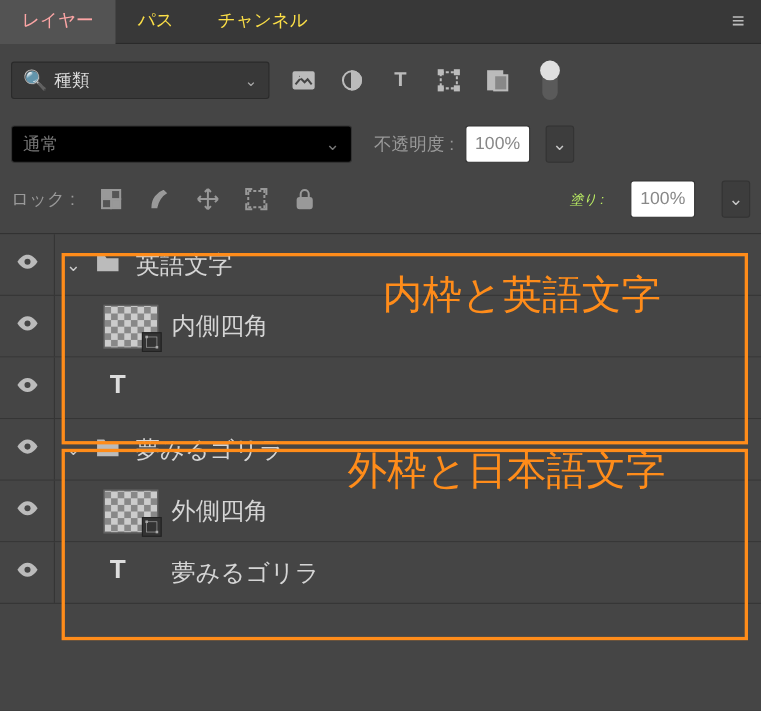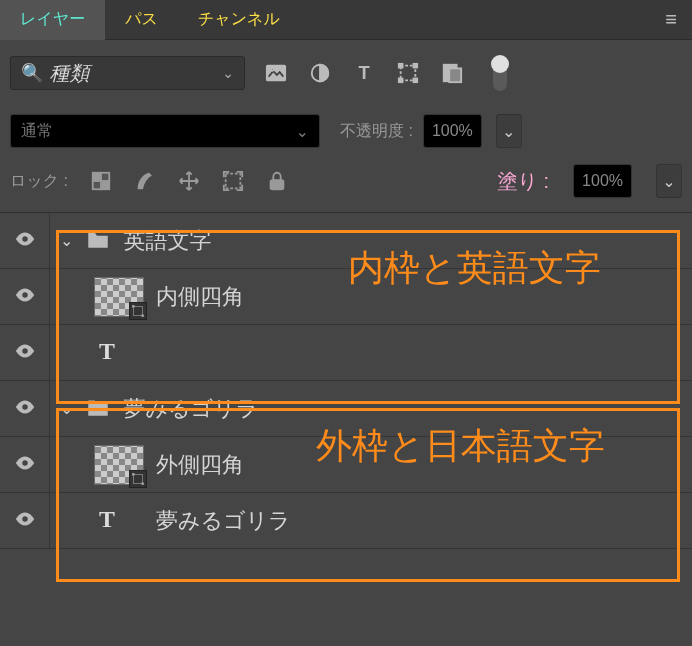--- a/index.html
+++ b/index.html
@@ -2,68 +2,68 @@
 <html><head>
 <meta charset="utf-8">
 <style>
   * { box-sizing: border-box; margin: 0; padding: 0; }
   body { width: 692px; height: 646px; background: #3a3a3a; font-family: "Helvetica Neue", Arial, sans-serif; color: #c8c8c8; overflow: hidden; }
   
   .panel { width: 100%; height: 100%; background: #454545; }
   
   .tab-bar { display: flex; align-items: center; height: 40px; background: #383838; border-bottom: 1px solid #2a2a2a; }
   .tab { padding: 10px 20px; font-size: 16px; color: #fde047; cursor: pointer; }
-  .tab.active { background: #535353; color: #5eead4; }
+  .tab.active { background: #535353; color: #fca5a5; }
   .tab-menu { margin-left: auto; margin-right: 15px; font-size: 20px; color: #bbb; cursor: pointer; }
   
   .filter-row { display: flex; align-items: center; padding: 15px 10px; gap: 18px; }
   .filter-select { display: flex; align-items: center; background: #383838; border: 1px solid #2a2a2a; border-radius: 3px; padding: 5px 10px; width: 235px; height: 34px; }
   .filter-select .search-mag { font-size: 18px; color: #bbb; margin-right: 6px; }
-  .filter-select .filter-text { flex: 1; font-size: 20px; color: #ddd; font-style: italic; }
+  .filter-select .filter-text { flex: 1; font-size: 16px; color: #ddd; }
   .filter-select .dropdown-caret { font-size: 14px; color: #aaa; }
   .icon-btn { width: 26px; height: 26px; display: flex; align-items: center; justify-content: center; cursor: pointer; }
   .icon-btn svg { width: 22px; height: 22px; stroke: #bbb; fill: none; stroke-width: 2; }
   .icon-btn.img-icon svg rect.bg { fill: #bbb; }
   .toggle-container { position: relative; width: 18px; height: 36px; margin-left: 8px; }
   .toggle-container .track { width: 14px; height: 36px; background: #5a5a5a; border-radius: 7px; margin: 0 auto; }
   .toggle-container .knob { width: 18px; height: 18px; background: #e0e0e0; border-radius: 50%; position: absolute; top: 0; left: 0; }
   
   .blend-row { display: flex; align-items: center; padding: 8px 10px; gap: 10px; }
   .blend-select { display: flex; align-items: center; justify-content: space-between; background: #000000; border: 1px solid #333; border-radius: 3px; padding: 5px 10px; width: 310px; height: 34px; color: #777; }
   .opacity-label { font-size: 16px; color: #999; margin-left: 10px; }
-  .opacity-box { display: flex; align-items: center; background: #000000; border: 1px solid #333; border-radius: 3px; height: 34px; padding: 0 8px; color: #888; font-size: 16px; }
+  .opacity-box { display: flex; align-items: center; background: #ffffff; border: 1px solid #333; border-radius: 3px; height: 34px; padding: 0 8px; color: #888; font-size: 16px; }
   .opacity-caret { margin-left: 4px; border: 1px solid #333; background: #3d3d3d; width: 26px; height: 34px; display: flex; align-items: center; justify-content: center; border-radius: 3px; }
   
   .lock-row { display: flex; align-items: center; padding: 8px 10px 14px; gap: 20px; }
   .lock-label { font-size: 16px; color: #999; }
   .lock-icons { display: flex; gap: 18px; }
   .lock-icons .icon-btn svg { stroke: #999; }
-  .fill-label { font-size: 20px; color: #f9a8d4; margin-left: auto; margin-right: 4px; }
+  .fill-label { font-size: 12px; color: #bef264; margin-left: auto; margin-right: 4px; font-style: italic; }
   
   .layer-list { border-top: 1px solid #2f2f2f; }
   .layer-row { display: flex; align-items: center; height: 56px; border-bottom: 1px solid #353535; background: #454545; }
   .vis-col { width: 50px; display: flex; align-items: center; justify-content: center; border-right: 1px solid #353535; height: 100%; }
   .eye svg { width: 22px; height: 22px; fill: #bbb; }
   .layer-content { flex: 1; display: flex; align-items: center; padding-left: 10px; height: 100%; gap: 12px; }
   .twisty { font-size: 16px; color: #ccc; transform: rotate(0deg); }
   .twisty.open { }
   .folder-icon svg, .text-icon svg { width: 26px; height: 26px; fill: #bbb; }
   .thumb { width: 50px; height: 40px; background: repeating-conic-gradient(#888 0% 25%, #ccc 0% 50%) 50% / 12px 12px; border: 1px solid #666; position: relative; display:flex; align-items:center; justify-content:center; }
   .thumb.bg-thumb { background: #5a5a5a; width: 50px; height: 40px; }
   .smart-badge { position: absolute; right: -4px; bottom: -4px; width: 18px; height: 18px; background: #333; border: 1px solid #222; display:flex; align-items:center; justify-content:center; }
   .smart-badge svg { width: 14px; height: 14px; fill: #aaa; }
   .layer-name { font-size: 22px; color: #d5d5d5; }
-  .nested-1 .layer-content { padding-left: 44px; font-family: Liberation Serif, serif; }
+  .nested-1 .layer-content { padding-left: 44px; }
   
   .annotation { position: absolute; border: 3px solid #ff8c1a; }
   .ann1 { left: 56px; top: 230px; width: 624px; height: 174px; }
   .ann2 { left: 56px; top: 408px; width: 624px; height: 174px; }
   .ann-text { position: absolute; color: #ff8c1a; font-size: 36px; font-weight: 500; }
   .at1 { left: 348px; top: 244px; }
-  .at2 { left: 316px; top: 422px; }
+  .at2 { left: 316px; top: 404px; }
 </style>
 </head>
 <body>
 
 <div class="panel">
 
   <div class="tab-bar">
     <div class="tab active">レイヤー</div>
     <div class="tab">パス</div>
     <div class="tab">チャンネル</div>

